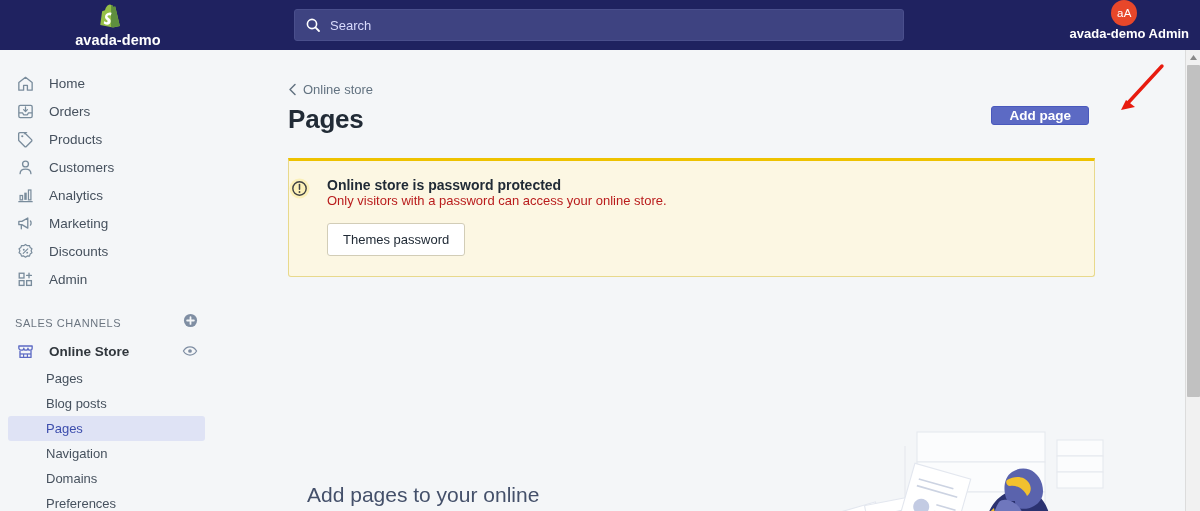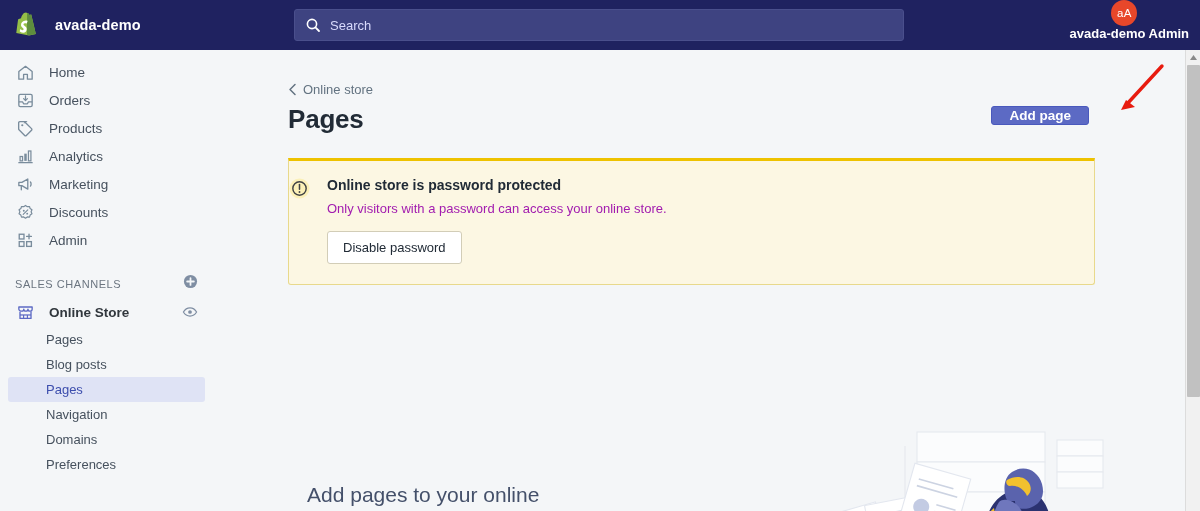--- a/index.html
+++ b/index.html
@@ -12,21 +12,21 @@
   body { position: relative; }
 
   
   .topbar {
     position: absolute; top: 0; left: 0;
     width: 1200px; height: 50px;
     background: #1f2260;
     display: flex; align-items: center;
     z-index: 30;
   }
-  .brand { display: flex; align-items: center; width: 211px; padding-left: 13px; }
+  .brand { display: flex; align-items: center; width: 211px; padding-left: 13px; flex-direction: column; }
   .shopify-logo { width: 30px; height: 30px; flex: 0 0 30px; }
   .brand-name {
     color: #ffffff; font-size: 14.5px; font-weight: bold;
     margin-left: 12px; letter-spacing: .1px;
   }
   .search-wrap { flex: 0 0 auto; margin-left: 83px; }
   .search-box {
     width: 610px; height: 32px;
     background: #3e4381; border: 1px solid #4a4f8c;
     border-radius: 3px;
@@ -46,21 +46,21 @@
     letter-spacing: .2px;
   }
   .user-name { color: #fff; font-size: 13px; font-weight: bold; margin-left: 10px; }
 
   
   .sidebar {
     position: absolute; top: 50px; left: 0;
     width: 214px; height: 461px;
     background: #f4f6f8;
     border-right: 1px solid #dfe3e8;
-    padding-top: 8px;
+    padding-top: 19px;
   }
   .nav-item {
     display: flex; align-items: center;
     height: 28px; margin: 0 8px 0 8px;
     padding-left: 7px; border-radius: 3px;
   }
   .nav-icon { width: 20px; height: 20px; flex: 0 0 20px; display: flex; align-items: center; justify-content: center; }
   .nav-label { font-size: 13.5px; color: #46515e; margin-left: 14px; }
 
   .section-head {
@@ -122,21 +122,21 @@
     background: #fcf7e3;
     border: 1px solid #e8d98c;
     border-top: 3px solid #eec200;
     border-radius: 0 0 3px 3px;
     padding: 16px 18px 20px 0;
     display: flex;
   }
   .banner-icon { flex: 0 0 20px; margin-top: 1px; }
   .banner-body { margin-left: 17px; }
   .banner-title { font-size: 14px; font-weight: bold; color: #212b36; }
-  .banner-text { font-size: 13px; color: #a21caf; margin-top: 8px; }
+  .banner-text { font-size: 13px; color: #b91c1c; margin-top: 0; }
   .btn-secondary {
     margin-top: 15px; background: #fff;
     border: 1px solid #d2cdb7; border-radius: 3px;
     font-size: 13px; color: #212b36;
     padding: 8px 15px;
   }
 
   
   .empty-state {
     position: absolute; top: 374px; left: 0;
@@ -226,20 +226,29 @@
   <div class="nav-item">
     <span class="nav-icon">
       <svg width="19" height="19" viewBox="0 0 20 20">
           <path d="M10.5 2.8H4a1.2 1.2 0 00-1.2 1.2v6.5c0 .3.1.6.35.85l6 6a1.2 1.2 0 001.7 0l5.5-5.5a1.2 1.2 0 000-1.7l-6-6a1.2 1.2 0 00-.85-.35z" fill="none" stroke="#798c9c" stroke-width="1.4"></path>
           <circle cx="6.6" cy="6.6" r="1.15" fill="#798c9c"></circle>
         </svg>
     </span>
     <span class="nav-label">Products</span>
   </div>
 
+  <div class="nav-item">
+    <span class="nav-icon">
+      <svg width="19" height="19" viewBox="0 0 20 20">
+          <circle cx="10" cy="6.3" r="3.1" fill="none" stroke="#798c9c" stroke-width="1.4"></circle>
+          <path d="M4.3 16.5c0-3.2 2.6-4.8 5.7-4.8s5.7 1.6 5.7 4.8" fill="none" stroke="#798c9c" stroke-width="1.4" stroke-linecap="round"></path>
+        </svg>
+    </span>
+    <span class="nav-label">Customers</span>
+  </div>
 
   <div class="nav-item">
     <span class="nav-icon">
       <svg width="19" height="19" viewBox="0 0 20 20">
           <path d="M3 16.5h14" stroke="#798c9c" stroke-width="1.4" stroke-linecap="round"></path>
           <rect x="4.3" y="10" width="2.6" height="4.6" fill="none" stroke="#798c9c" stroke-width="1.3"></rect>
           <rect x="8.7" y="7" width="2.6" height="7.6" fill="#798c9c"></rect>
           <rect x="13.1" y="4.2" width="2.6" height="10.4" fill="none" stroke="#798c9c" stroke-width="1.3"></rect>
         </svg>
     </span>
@@ -347,21 +356,21 @@
       <svg width="21" height="21" viewBox="0 0 22 22">
         <circle cx="11" cy="11" r="10.5" fill="#fbf0b8"></circle>
         <circle cx="11" cy="11" r="7" fill="none" stroke="#3f4245" stroke-width="1.5"></circle>
         <path d="M11 6.8v5" stroke="#3f4245" stroke-width="1.6" stroke-linecap="round"></path>
         <circle cx="11" cy="14.6" r="1" fill="#3f4245"></circle>
       </svg>
     </span>
     <div class="banner-body">
       <div class="banner-title">Online store is password protected</div>
       <div class="banner-text">Only visitors with a password can access your online store.</div>
-      <button class="btn-secondary">Disable password</button>
+      <button class="btn-secondary">Themes password</button>
     </div>
   </div>
 
   <div class="empty-state">
 
     <div class="illus">
       <svg viewBox="0 0 300 140" width="300" height="140">
 
         <g stroke="#e6e9ee" stroke-width="1.1" fill="#fbfcfd">
           <rect x="108" y="8" width="128" height="30"></rect>

